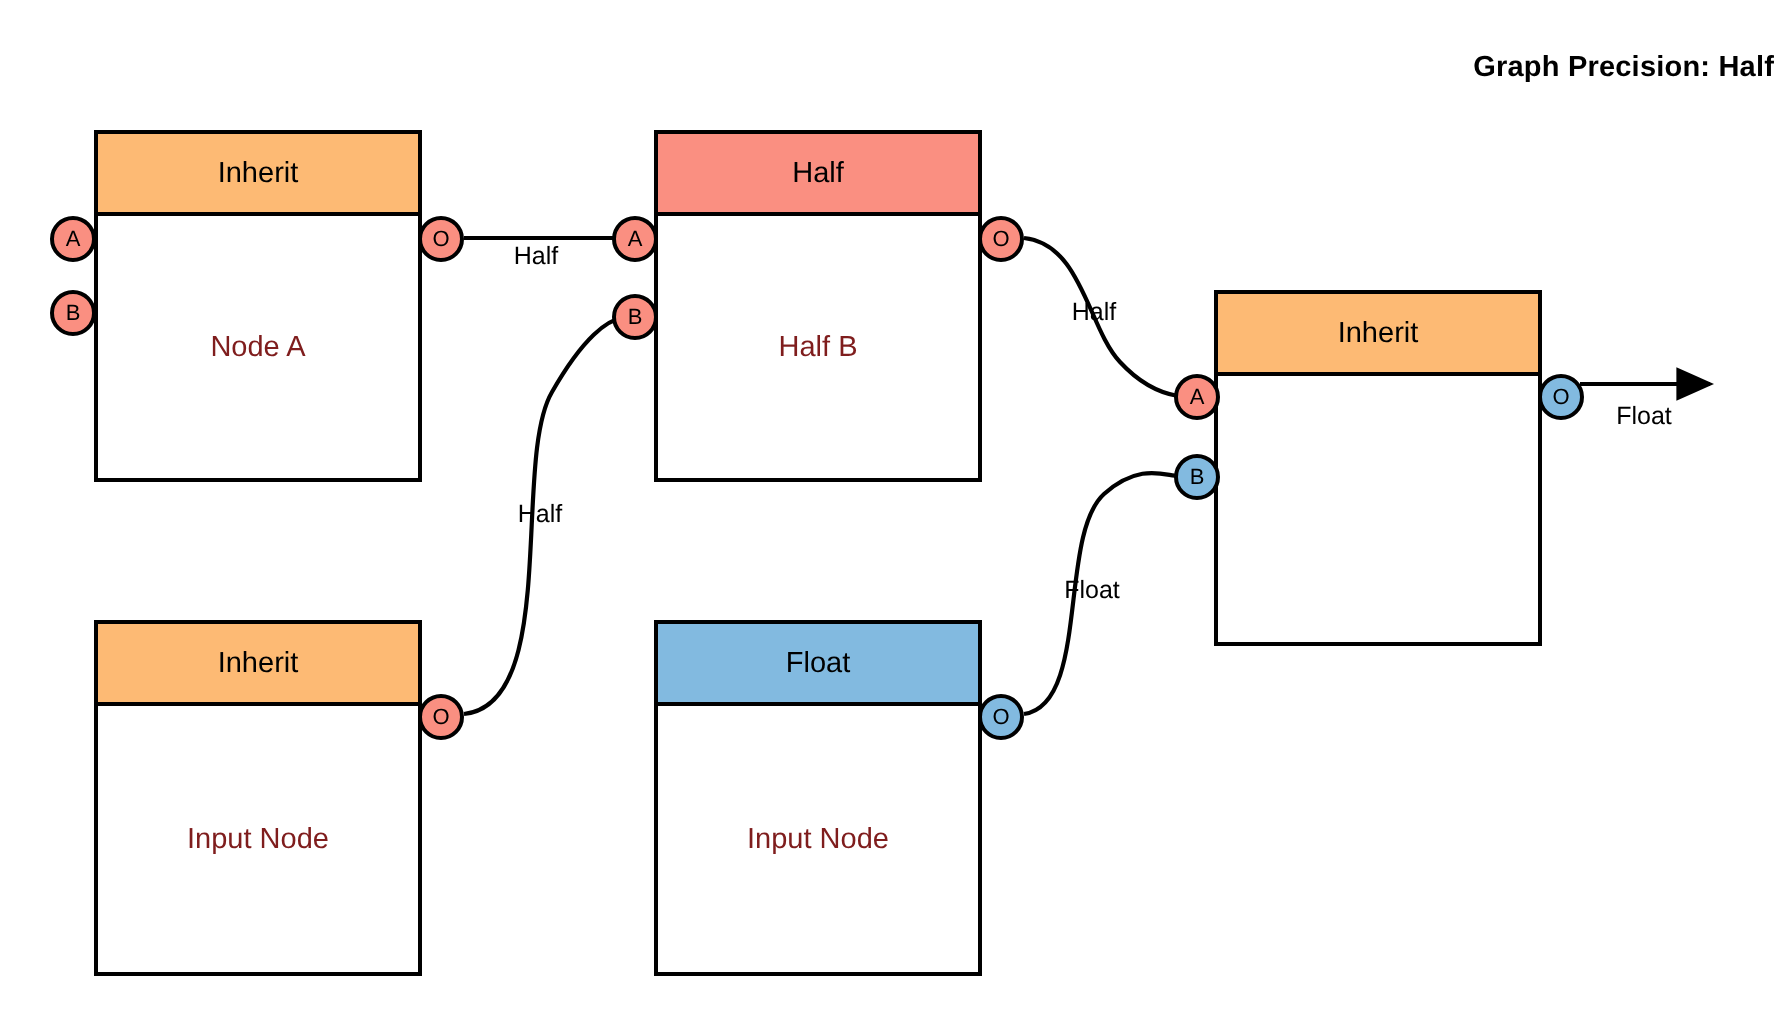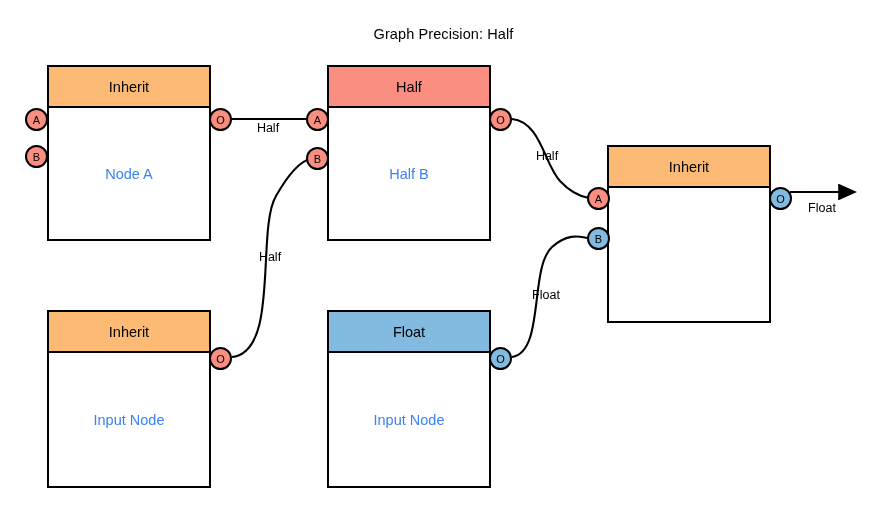--- a/index.html
+++ b/index.html
@@ -17,24 +17,25 @@
     position: relative;
     width: 887px;
     height: 509px;
     background: #ffffff;
   }
   #graph-title {
     position: absolute;
     left: 0;
     top: 26px;
     width: 887px;
-    text-align: center;
+    text-align: right;
     font-size: 14.5px;
     color: #000000;
     letter-spacing: 0.1px;
+    font-weight: bold;
   }
   svg#edge-layer {
     position: absolute;
     left: 0;
     top: 0;
     width: 887px;
     height: 509px;
     pointer-events: none;
   }
   svg#edge-layer .edge-path {
@@ -67,21 +68,21 @@
   }
   .node-header.type-inherit { background: #fdba74; }
   .node-header.type-half    { background: #fa8f81; }
   .node-header.type-float   { background: #82bae0; }
   .node-body {
     flex: 1 1 auto;
     display: flex;
     align-items: center;
     justify-content: center;
     font-size: 14.5px;
-    color: #3b82f6;
+    color: #7f1d1d;
     background: #ffffff;
     text-align: right;
   }
   .port {
     position: absolute;
     width: 23px;
     height: 23px;
     border-radius: 50%;
     border: 2.3px solid #000000;
     box-sizing: border-box;

